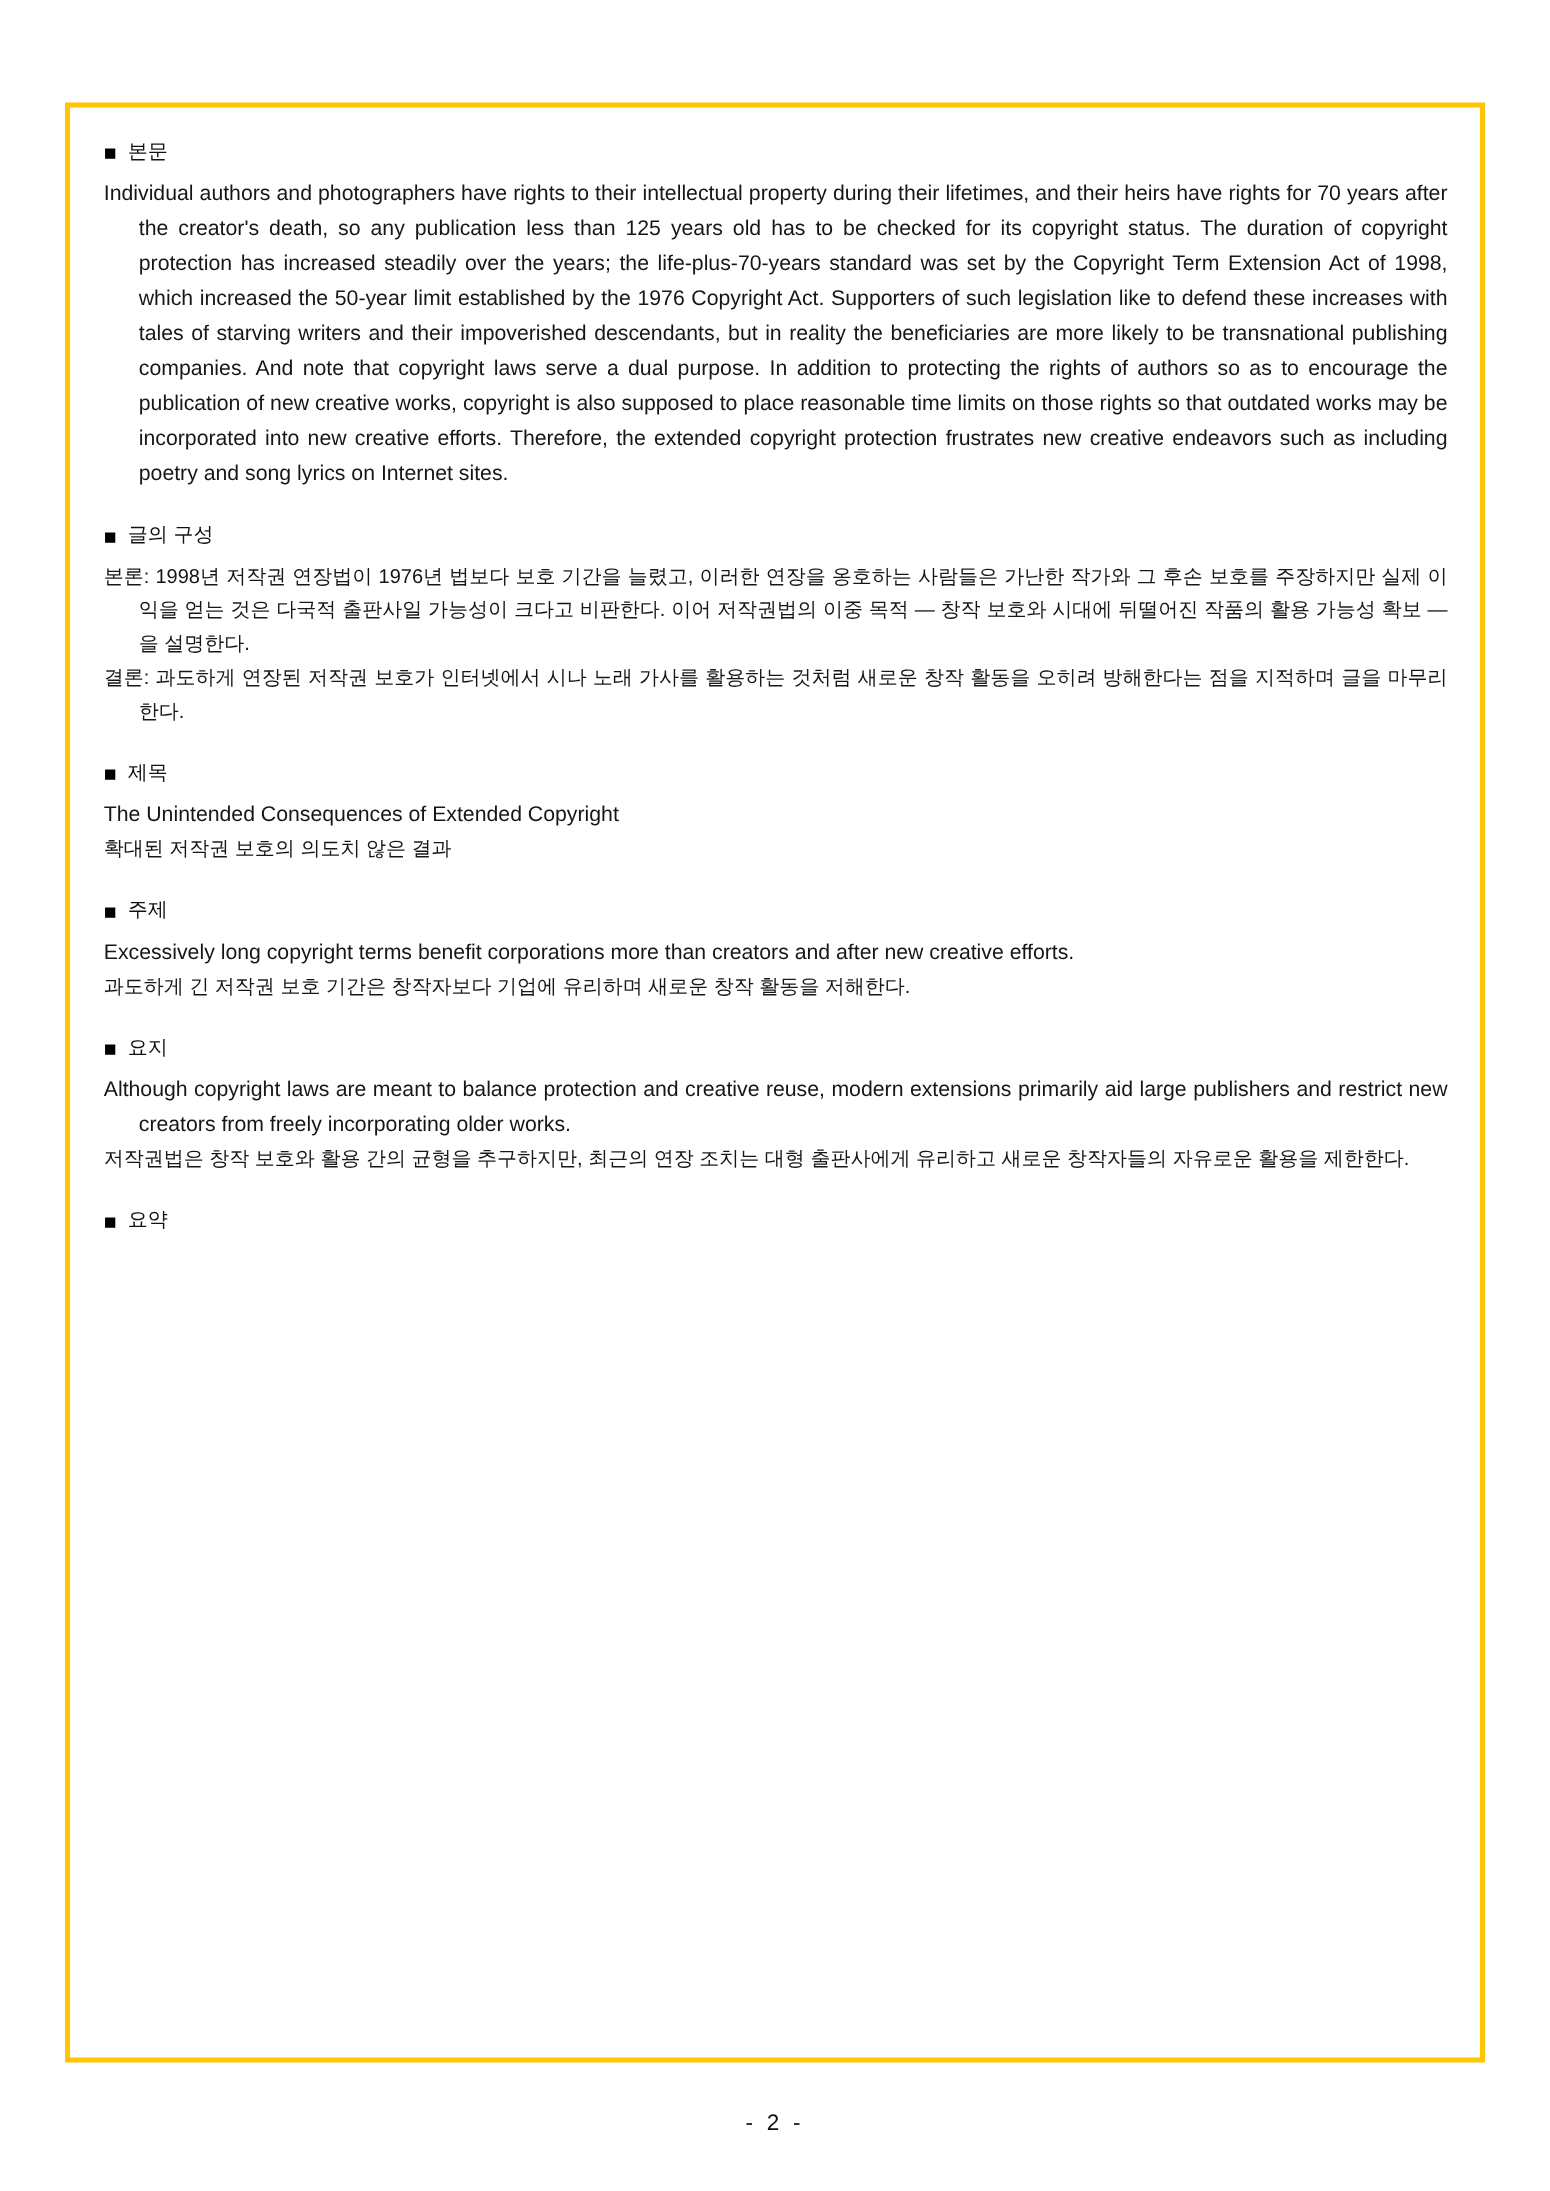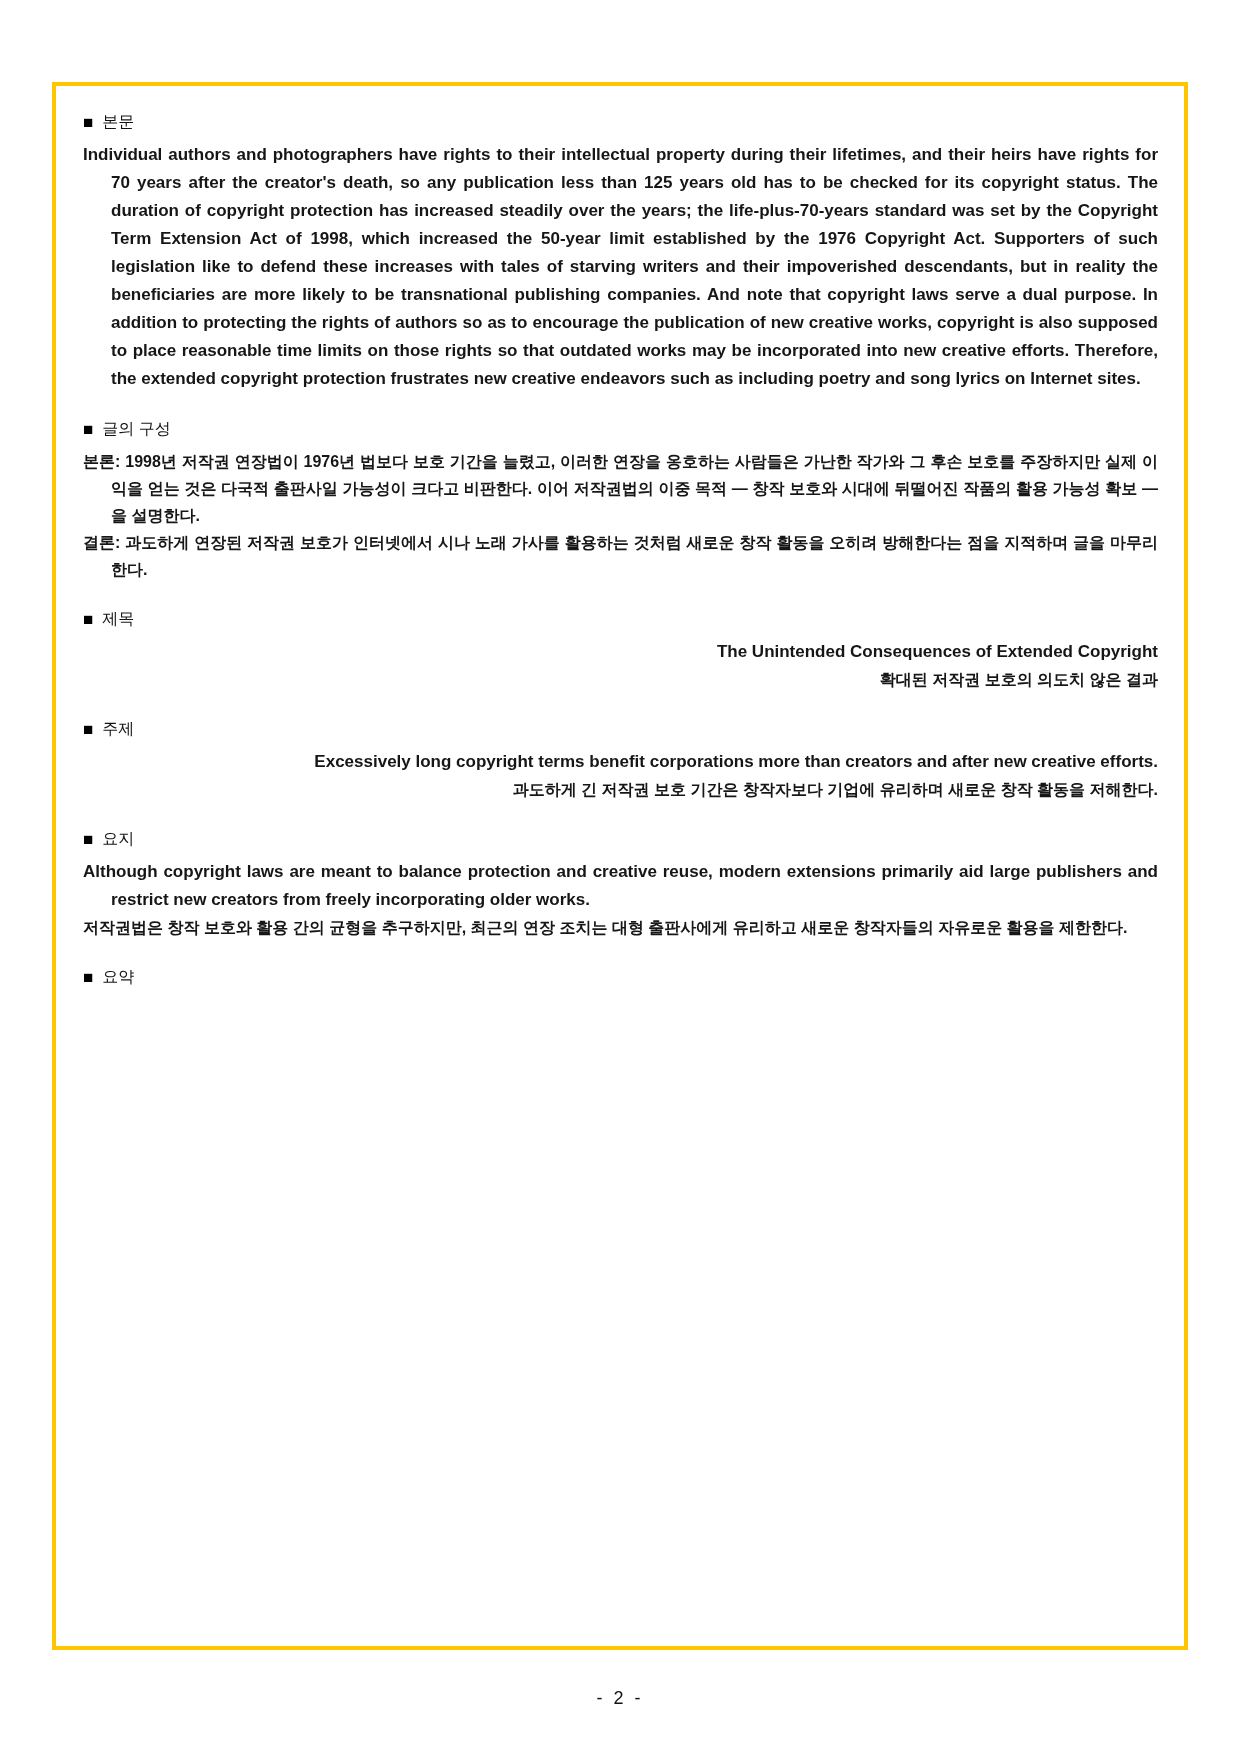--- a/index.html
+++ b/index.html
@@ -47,23 +47,22 @@
   }
   .ko {
     font-size: 16px;
     line-height: 27px;
     color: #161616;
   }
   .hang {
     text-align: justify;
     padding-left: 28px;
     text-indent: -28px;
-    font-weight: bold;
   }
-  .line { text-align: right; font-weight: bold; }
+  .line { text-align: left; }
   .pageno {
     position: absolute;
     left: 0;
     right: 0;
     top: 1688px;
     text-align: center;
     font-size: 18px;
     letter-spacing: 3px;
     color: #111;
   }

